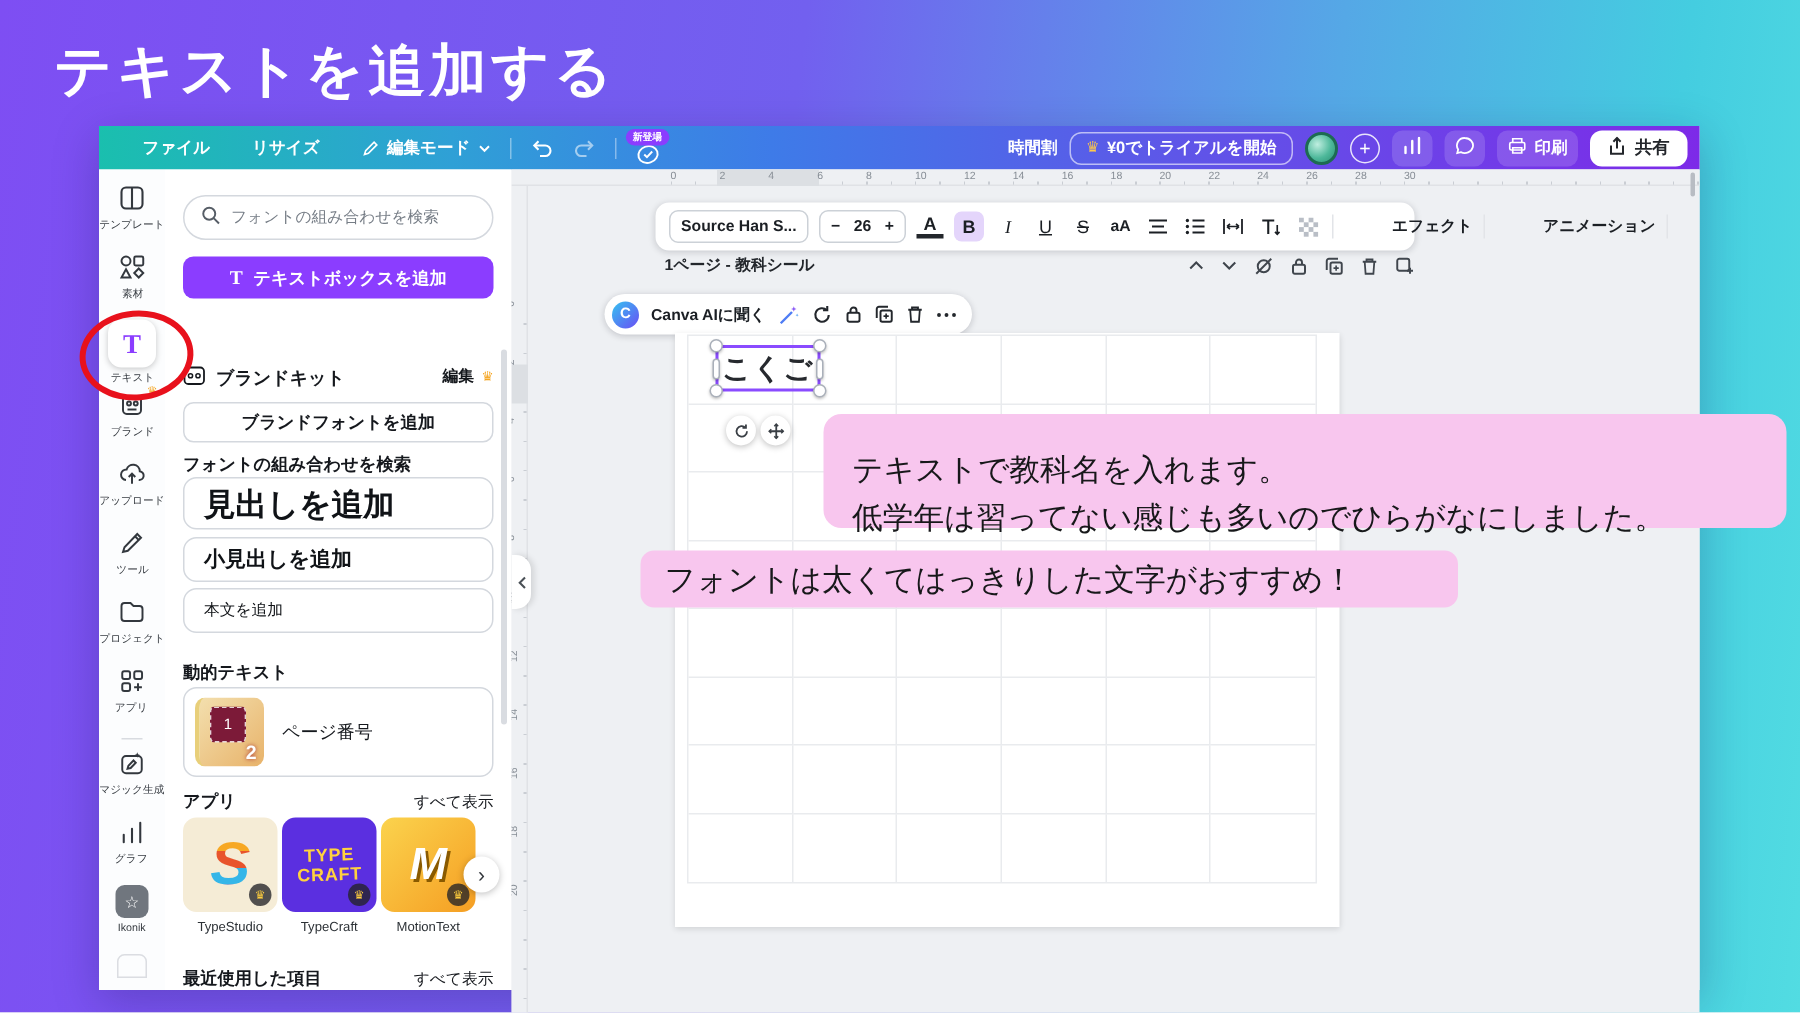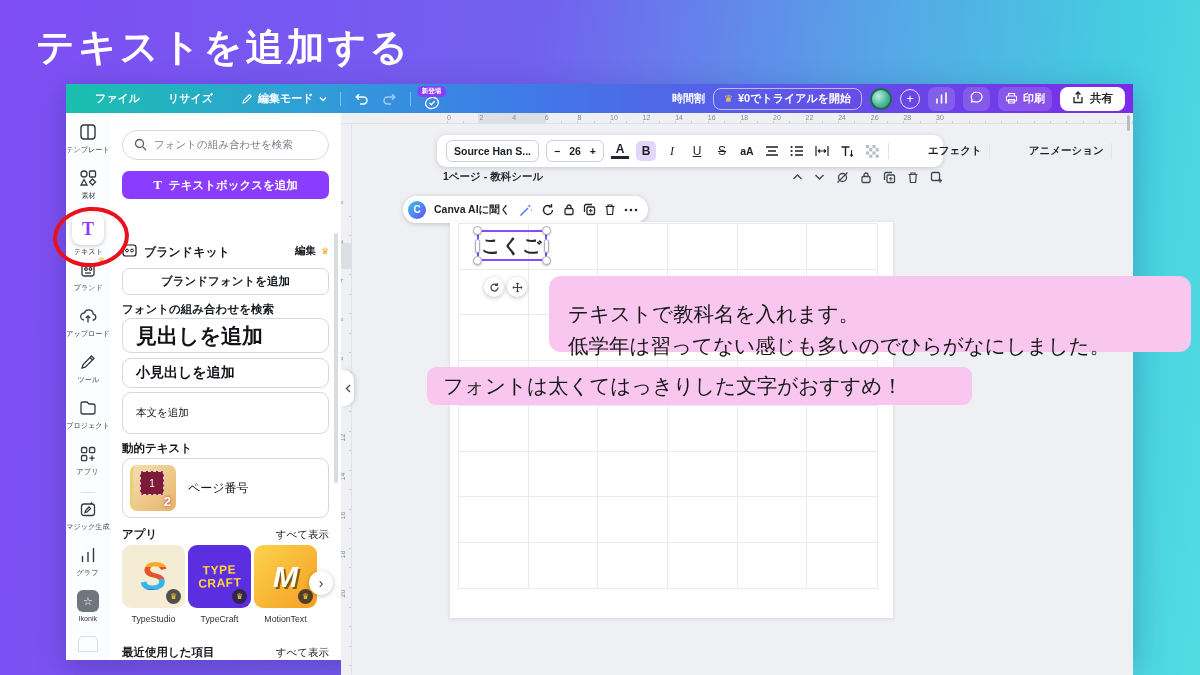--- a/index.html
+++ b/index.html
@@ -395,21 +395,21 @@
           <span class="see-all" style="font-weight:700;">編集</span>
           <span class="crown" style="color:#f5a623;font-size:9px;">♛</span>
         </span>
       </div>
       <div class="abs btn-outline brandfont-btn">
         <span>ブランドフォントを追加</span>
       </div>
       <div class="abs sec-label" style="left:12px;top:189px;">フォントの組み合わせを検索</div>
       <div class="abs style-card" style="left:12px;top:205px;width:207px;height:35px;font-size:21px;font-weight:800;">見出しを追加</div>
       <div class="abs style-card" style="left:12px;top:245px;width:207px;height:30px;font-size:14px;font-weight:700;">小見出しを追加</div>
-      <div class="abs style-card" style="left:12px;top:279px;width:207px;height:42px;font-size:10.5px;">本文を追加</div>
+      <div class="abs style-card" style="left:12px;top:279px;width:207px;height:30px;font-size:10.5px;">本文を追加</div>
       <div class="abs sec-label" style="left:12px;top:328px;">動的テキスト</div>
       <div class="abs pg-card">
         <span class="pg-thumb">
           <span class="pg-inner">1</span>
           <span class="pg-two">2</span>
         </span>
         <span style="font-size:12px;color:#15181d;">ページ番号</span>
       </div>
       <div class="abs apps-row" style="top:414px;">
         <span class="sec-label">アプリ</span>

